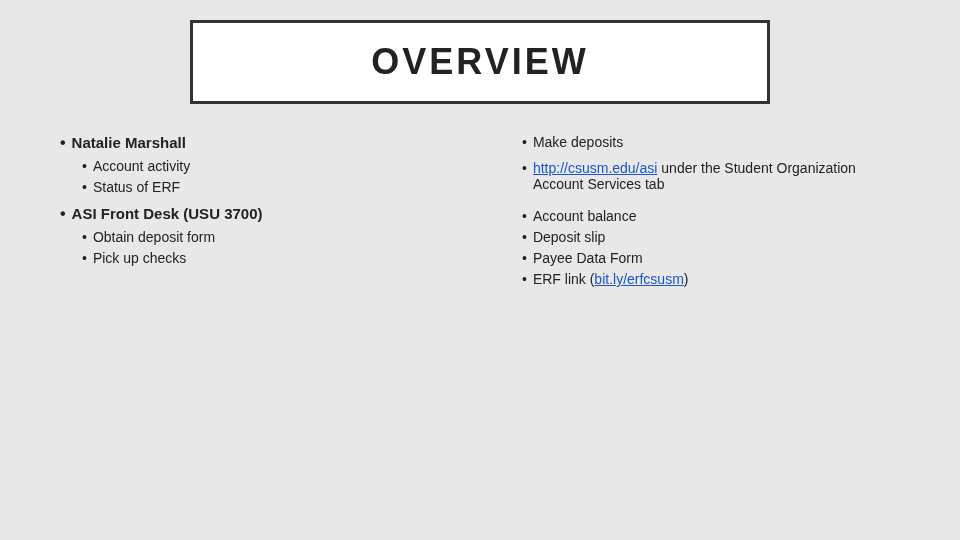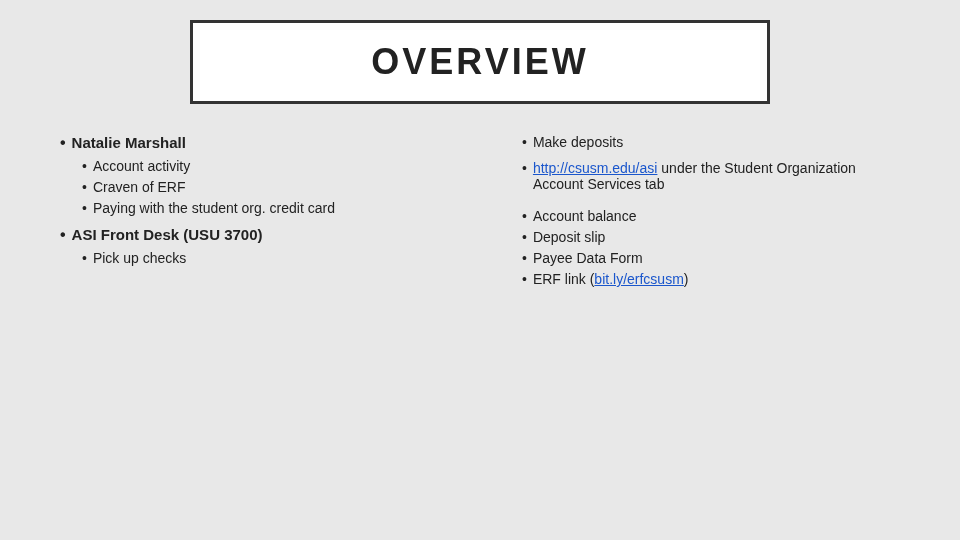--- a/index.html
+++ b/index.html
@@ -154,30 +154,30 @@
     <div class="left-column">
 
       <div class="section-gap">
         <div class="main-bullet">
           <span class="main-bullet-text">Natalie Marshall</span>
         </div>
         <div class="sub-bullet">
           <span>Account activity</span>
         </div>
         <div class="sub-bullet">
-          <span>Craven of ERF</span>
-        </div>
-        <div class="sub-bullet">
-          <span>Paying with the student org. credit card</span>
+          <span>Status of ERF</span>
         </div>
       </div>
 
       <div class="section-gap">
         <div class="main-bullet">
           <span class="main-bullet-text">ASI Front Desk (USU 3700)</span>
+        </div>
+        <div class="sub-bullet">
+          <span>Obtain deposit form</span>
         </div>
         <div class="sub-bullet">
           <span>Pick up checks</span>
         </div>
       </div>
 
     </div>
 
     <div class="right-column">
 

